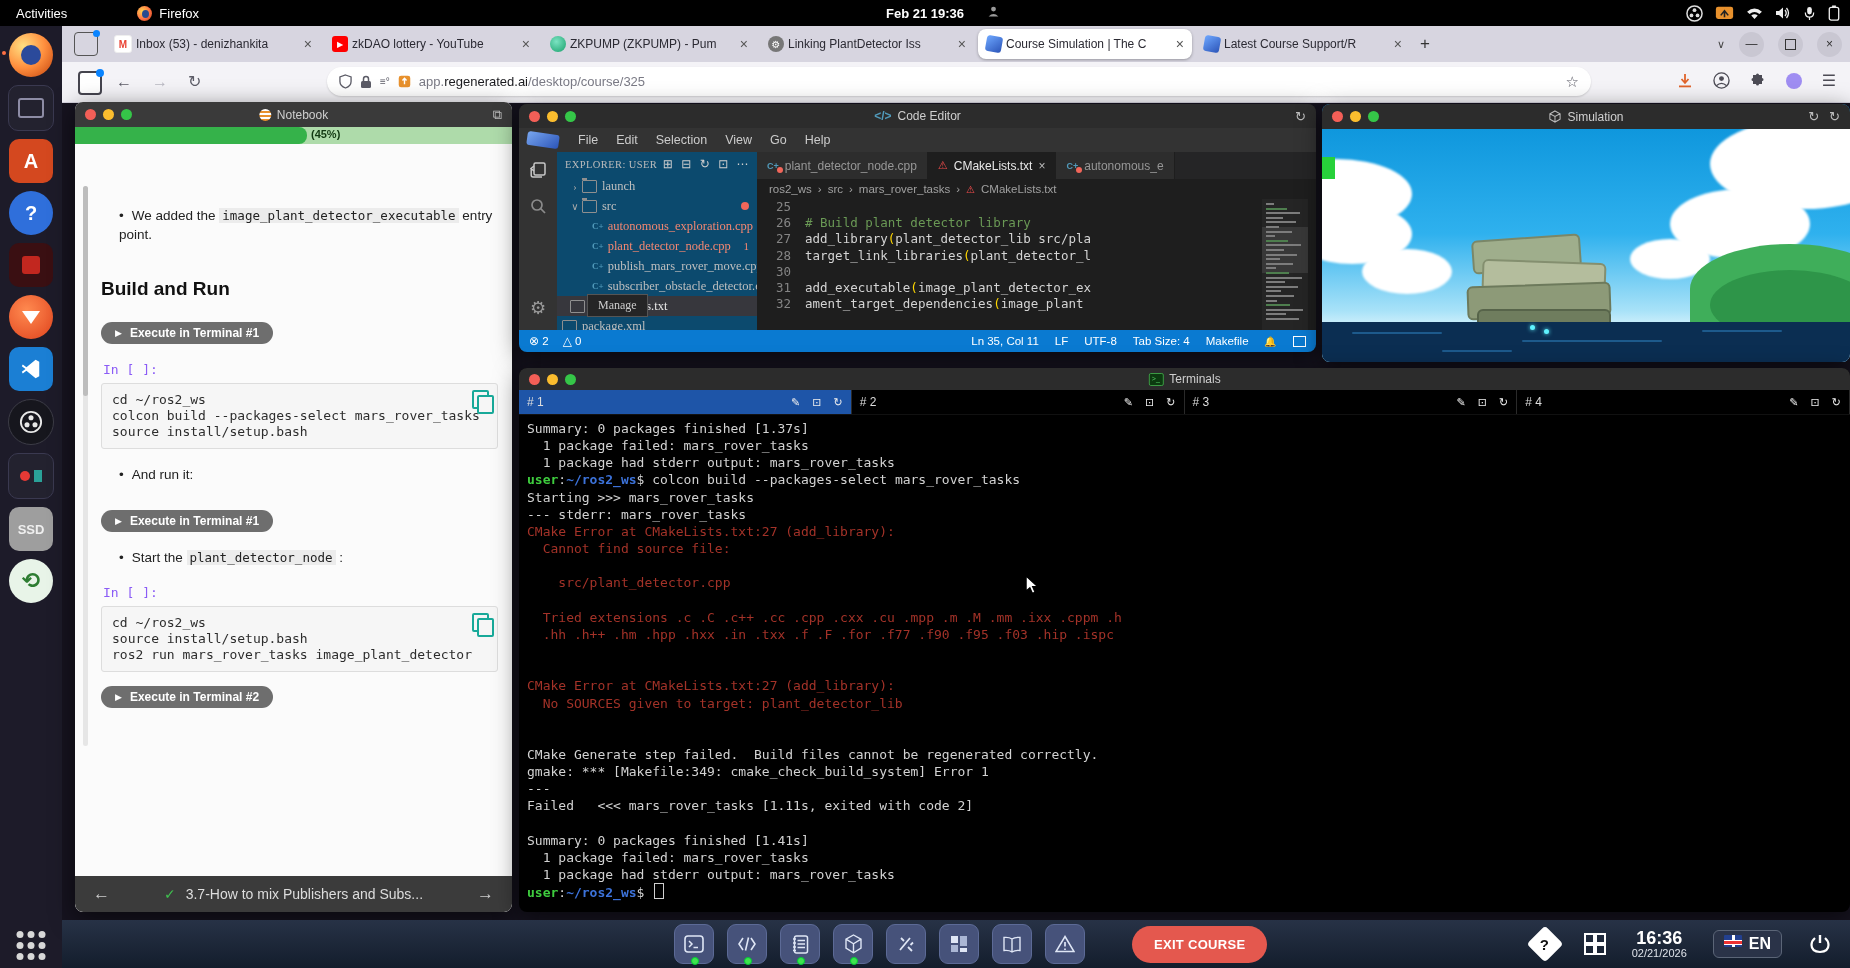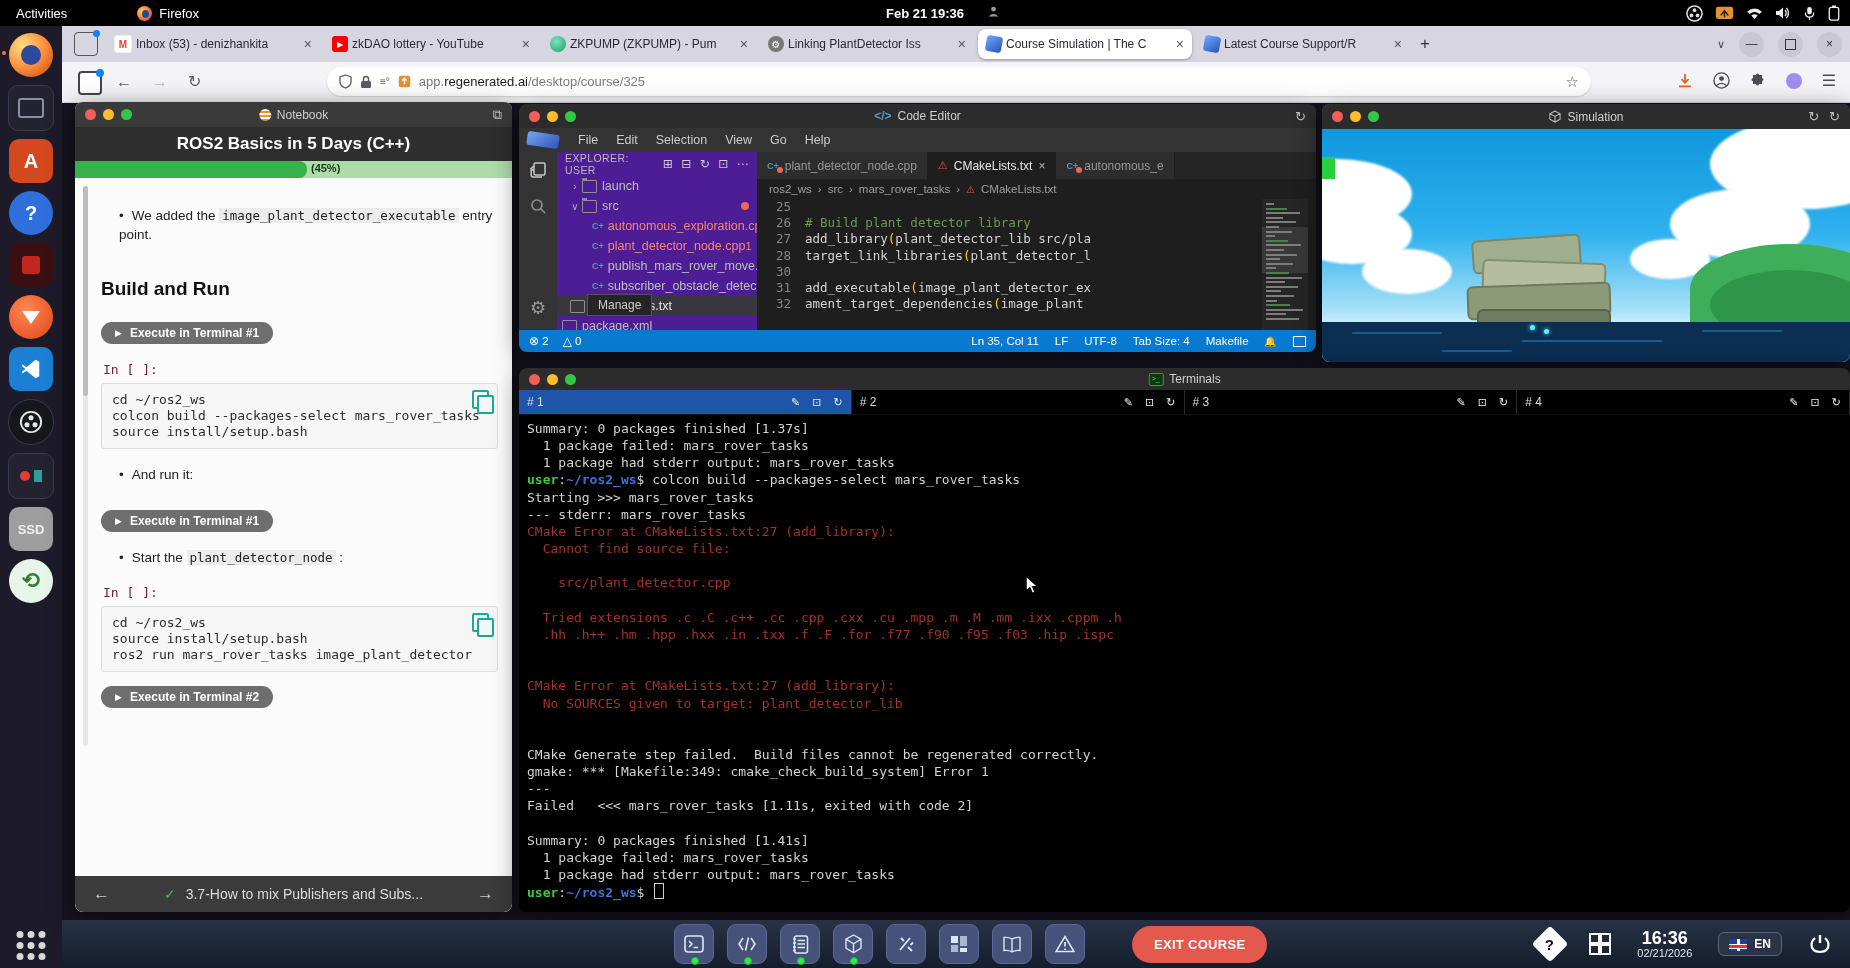--- a/index.html
+++ b/index.html
@@ -85,38 +85,38 @@
   .nb-code .kw{color:#0a8a0a;font-weight:bold;}
   .copy-ic{position:absolute;right:8px;top:6px;width:13px;height:15px;border:2px solid #18a999;border-radius:2px;}
   .copy-ic::after{content:"";position:absolute;left:3px;top:3px;width:13px;height:15px;border:2px solid #18a999;border-radius:2px;background:#f6f6f6;}
   .nb-bullet{margin:16px 0 0 18px;font-size:13.5px;color:#222;line-height:19px;}
   .nb-bullet::before{content:"•";margin-right:8px;}
   .icode{font-family:"DejaVu Sans Mono","Liberation Mono",monospace;background:#ececec;padding:0 3px;font-size:12.5px;}
   .nb-h2{font-size:19px;font-weight:bold;color:#111;margin:34px 0 6px 0;}
   .exec-btn{display:inline-flex;align-items:center;gap:8px;background:#6e6e6e;color:#fff;font-size:12px;font-weight:bold;
     border-radius:12px;padding:4px 14px;margin-top:16px;}
   .exec-btn .play{font-size:9px;}
-  .in-label{color:#7f1d1d;font-size:13px;margin:18px 0 6px 2px;}
+  .in-label{color:#8b5cf6;font-size:13px;margin:18px 0 6px 2px;}
   #nb-footer{position:absolute;left:0;right:0;bottom:0;height:36px;background:#3b3b3b;display:flex;align-items:center;
     color:#ddd;border-radius:0 0 8px 8px;}
   #nb-footer .arrow{font-size:17px;margin:0 18px;color:#ccc;}
   #nb-footer .mid{flex:1;display:flex;align-items:center;justify-content:center;gap:10px;font-size:14px;}
   #nb-footer .chk{color:#3fbf4f;font-size:14px;}
 
   
   #editor{left:519px;top:104px;width:797px;height:248px;background:#1e1e1e;}
   #editor .titlebar{background:#2c2c2c;height:24px;}
   #ed-menubar{height:24px;background:#333;display:flex;align-items:center;color:#ccc;font-size:12.5px;gap:0;}
   #ed-menubar .logo{width:14px;height:14px;margin:0 10px 0 8px;background:linear-gradient(135deg,#79a7f0,#2b54b8);border-radius:3px;transform:rotate(8deg);}
   #ed-menubar span{padding:0 9px;}
   #ed-body{position:absolute;top:48px;bottom:22px;left:0;right:0;display:flex;}
   #activitybar{width:38px;background:#333;position:relative;color:#9a9a9a;flex:none;}
   .act-ic{width:38px;height:36px;display:flex;align-items:center;justify-content:center;}
   #act-gear{position:absolute;bottom:4px;left:0;font-size:18px;}
-  #sidebar{width:200px;background:#4c1d95;flex:none;position:relative;font-size:12.5px;color:#bfbfbf;overflow:hidden;}
+  #sidebar{width:200px;background:#0c4a6e;flex:none;position:relative;font-size:12.5px;color:#bfbfbf;overflow:hidden;font-family:Liberation Serif, serif;}
   #sb-head{height:24px;display:flex;align-items:center;padding:0 8px;font-size:10.5px;color:#bbb;letter-spacing:.4px;}
   #sb-head .sbi{margin-left:auto;display:flex;gap:8px;color:#cfcfcf;font-size:12px;}
   .tree-row{height:20px;display:flex;align-items:center;white-space:nowrap;position:relative;}
   .tree-row.sel{background:#37373d;color:#e8e8e8;}
   .tree-row .chev{width:12px;text-align:center;color:#aaa;font-size:10px;flex:none;}
   .tree-ic{width:13px;height:11px;border:1px solid #8f8f8f;border-radius:1px;margin:0 5px 0 1px;flex:none;position:relative;}
   .tree-ic.folder::before{content:"";position:absolute;left:-1px;top:-3px;width:5px;height:2px;background:#8f8f8f;}
   .cpp-ic{color:#519aba;font-size:9px;font-weight:bold;margin:0 4px 0 1px;flex:none;}
   .err-name{color:#f48771;}
   .badge1{margin-left:auto;margin-right:8px;color:#f48771;font-size:11px;}
@@ -183,22 +183,22 @@
   #help-diamond span{transform:rotate(-45deg);font-weight:bold;font-size:15px;color:#111;}
   #fullscreen-ic{width:22px;height:22px;position:relative;}
   #fullscreen-ic i{position:absolute;width:7px;height:7px;border:2.5px solid #fff;}
   #fs-tl{left:0;top:0;border-right:none;border-bottom:none;}
   #fs-tr{right:0;top:0;border-left:none;border-bottom:none;}
   #fs-bl{left:0;bottom:0;border-right:none;border-top:none;}
   #fs-br{right:0;bottom:0;border-left:none;border-top:none;}
   #tb-clock{text-align:center;color:#fff;line-height:1.05;}
   #tb-clock .t{font-size:18px;font-weight:bold;}
   #tb-clock .d{font-size:11px;color:#dfe3ea;}
-  #lang-pill{display:flex;align-items:flex-end;gap:7px;border:1px solid #5b6577;background:#2a3348;border-radius:6px;
-    padding:4px 10px;color:#fff;font-size:12px;font-weight:bold;}
+  #lang-pill{display:flex;align-items:flex-start;gap:7px;border:1px solid #5b6577;background:#2a3348;border-radius:6px;
+    padding:4px 10px;color:#fff;font-size:16px;font-weight:bold;}
   #uk-flag{width:18px;height:12px;background:#23408f;position:relative;overflow:hidden;border-radius:1px;}
   #uk-flag::before{content:"";position:absolute;left:8px;top:0;width:3px;height:12px;background:#fff;box-shadow:0 0 0 0 #fff;}
   #uk-flag::after{content:"";position:absolute;left:0;top:5px;width:18px;height:3px;background:#e33;border-top:1px solid #fff;border-bottom:1px solid #fff;}
 
   
   #cursor{position:absolute;left:1024px;top:575px;z-index:99;}
 </style>
 </head>
 <body>
 
@@ -394,21 +394,20 @@
           <i class="r"></i>
           <i class="y"></i>
           <i class="g"></i>
         </span>
       <span class="win-title">
         <span style="width:12px;height:12px;border-radius:50%;background:repeating-linear-gradient(0deg,#e8912d 0 2px,#fff 2px 4px);display:inline-block;"></span>
         <span>Notebook</span>
       </span>
       <span class="title-act">⧉</span>
     </div>
-    <div id="nb-course-title">ROS2 Basics in 5 Days (C++)</div>
     <div id="nb-progress">
       <span class="fill"></span>
       <span class="plabel">(45%)</span>
     </div>
     <div id="nb-content">
       <div class="nb-bullet"><span>We added the </span><span class="icode">image_plant_detector_executable</span><span> entry point.</span></div>
       <div class="nb-h2">Build and Run</div>
       <div><span class="exec-btn">
             <span class="play">▶</span>
             <span>Execute in Terminal #1</span>

